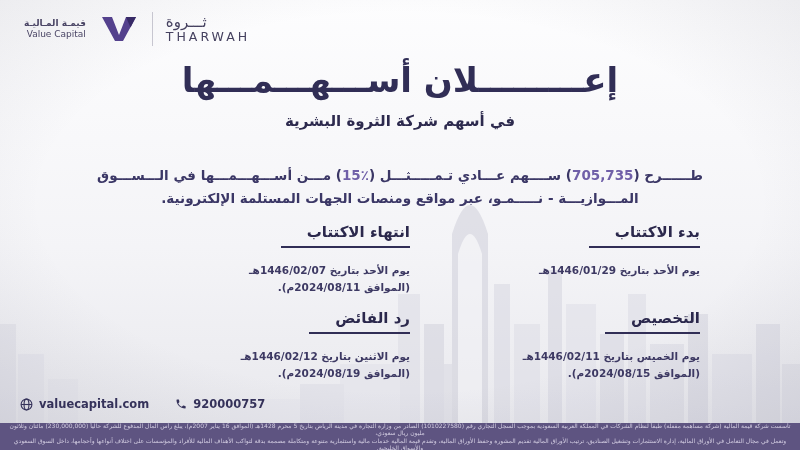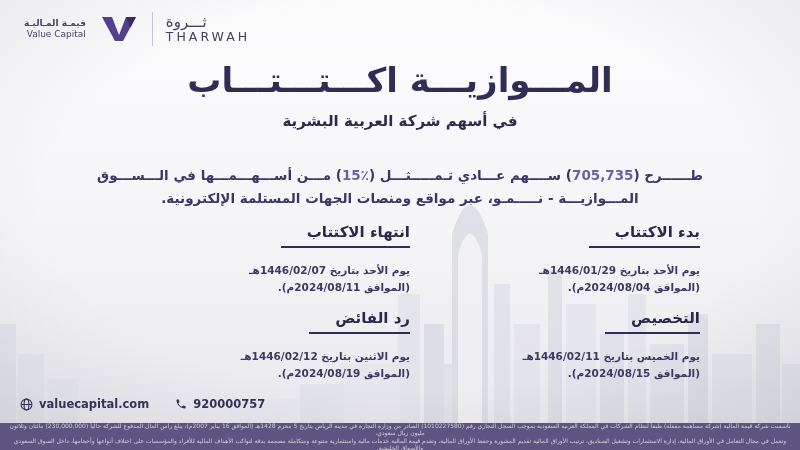--- a/index.html
+++ b/index.html
@@ -94,31 +94,30 @@
       <polygon points="3,3 13,3 20,21 27,3 37,3 24,27 16,27" fill="#54418d"></polygon>
       <polygon points="27,3 37,3 31.5,13.5" fill="#372a66"></polygon>
     </svg>
     <div class="logo-divider"></div>
     <div class="tharwah">
       <span class="th-ar">ثـــروة</span>
       <span class="th-en">THARWAH</span>
     </div>
   </div>
 
-  <div class="title">المـــوازيـــة اكـــتـــتـــاب</div>
-  <div class="subtitle">في أسهم شركة العربية البشرية</div>
+  <div class="title">إعـــــــــلان أســـهـــمـــها</div>
+  <div class="subtitle">في أسهم شركة الثروة البشرية</div>
 
   <p class="offer"><span>طــــــرح (</span><span class="num">705,735</span><span>) ســــهم عـــادي تـمـــــثـــل (</span><span class="num">٪15</span><span>) مـــن أســـهـــمـــها في الـــســـوق المـــوازيـــة - نـــــمـو، عبر مواقع ومنصات الجهات المستلمة الإلكترونية.</span></p>
 
   <div class="timeline">
     <div class="block">
       <span class="block-title">بدء الاكتتاب</span>
       <div class="block-dates">
         <div>يوم الأحد بتاريخ 1446/01/29هـ</div>
-        <div>(الموافق 2024/08/04م).</div>
       </div>
     </div>
     <div class="block">
       <span class="block-title">انتهاء الاكتتاب</span>
       <div class="block-dates">
         <div>يوم الأحد بتاريخ 1446/02/07هـ</div>
         <div>(الموافق 2024/08/11م).</div>
       </div>
     </div>
     <div class="block">

